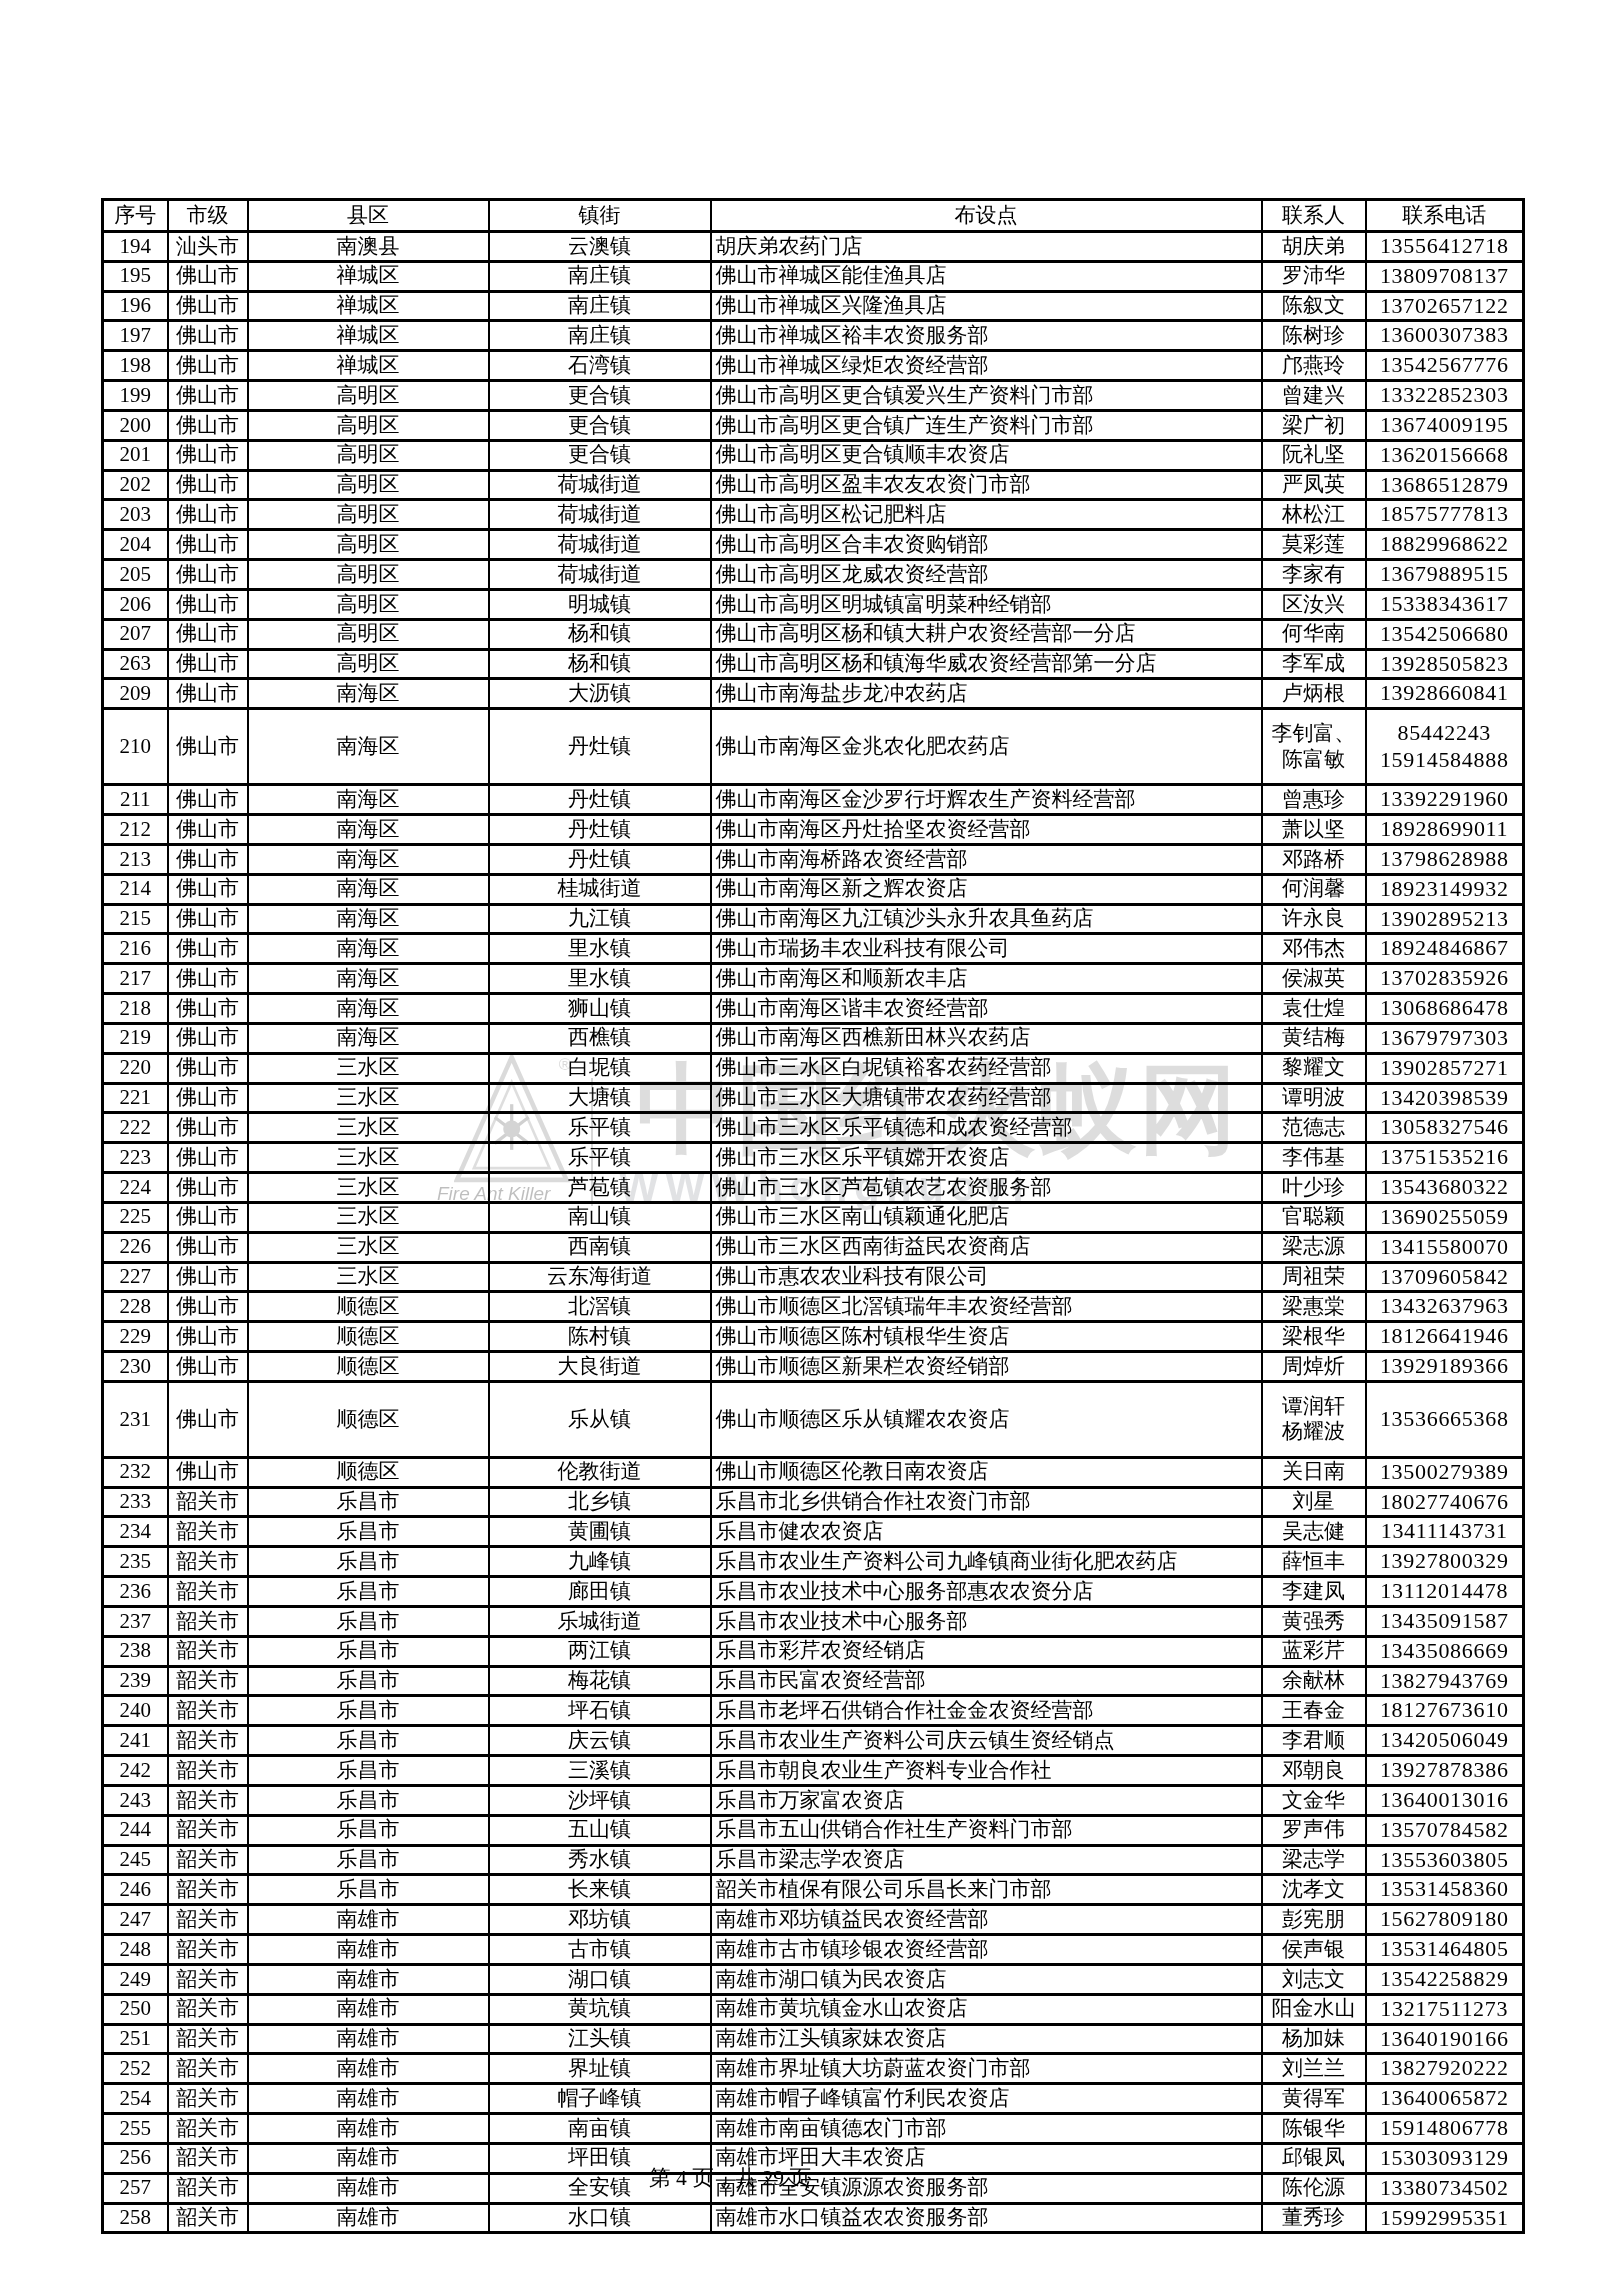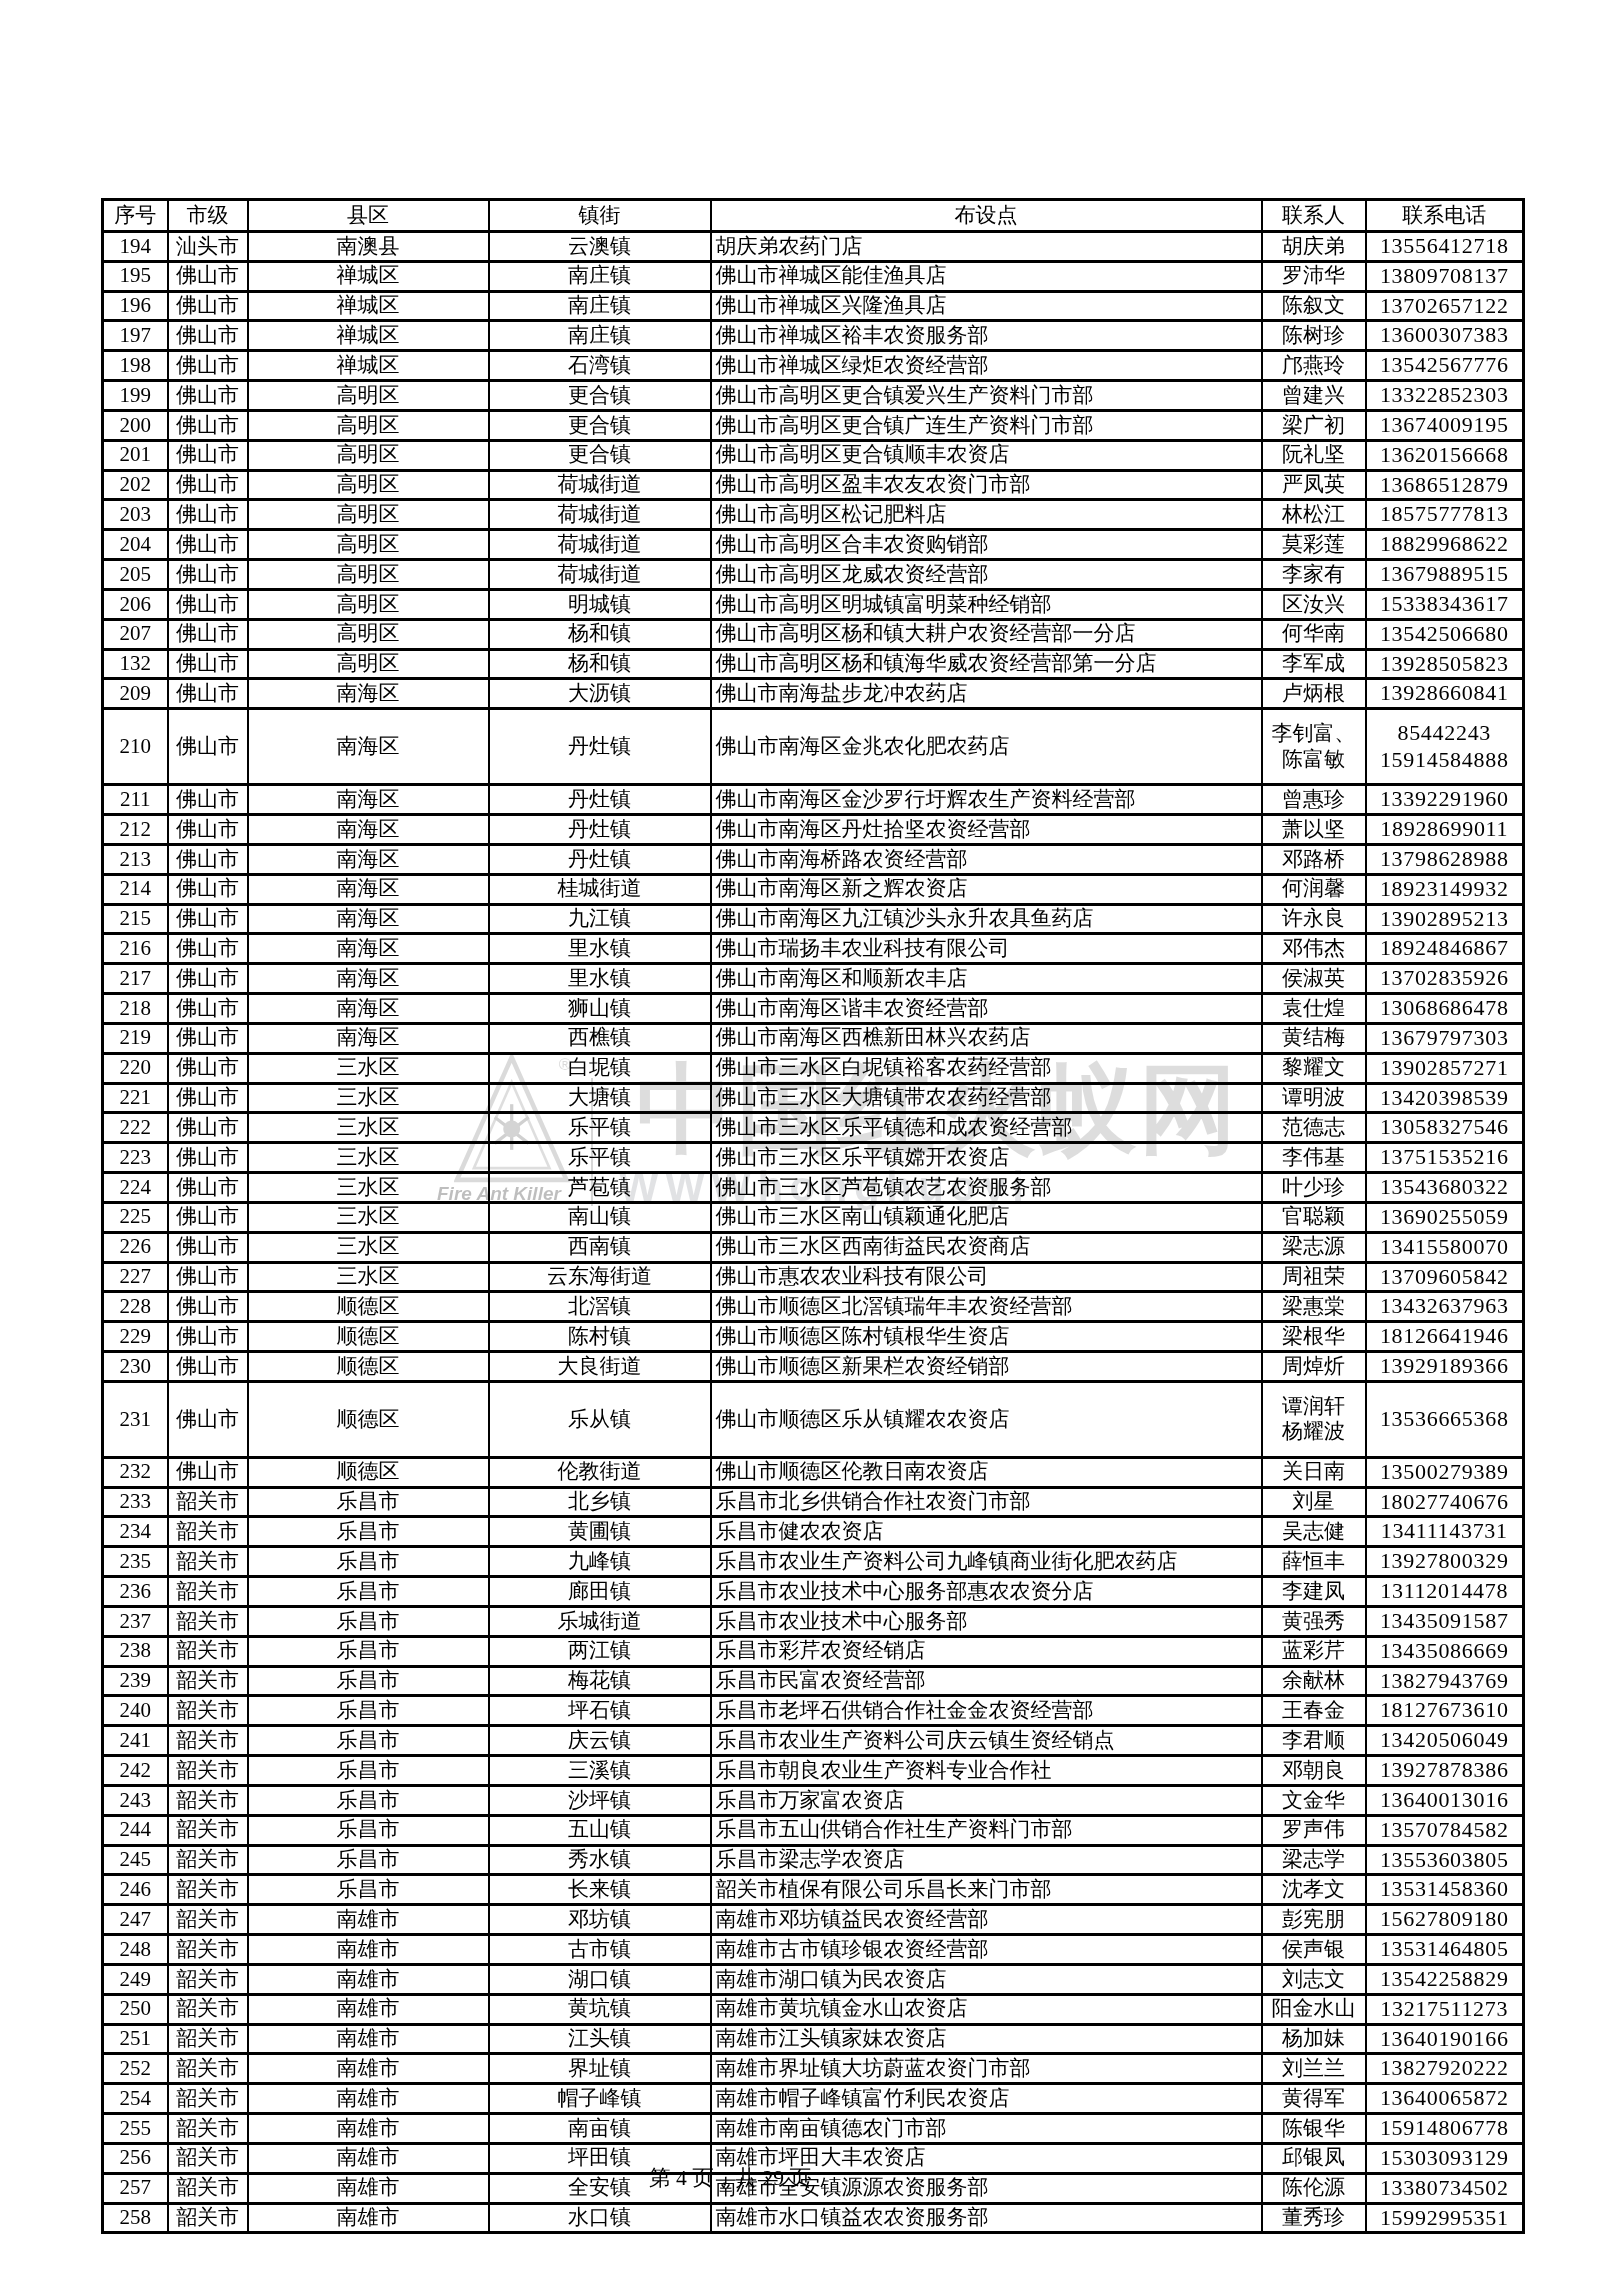--- a/index.html
+++ b/index.html
@@ -16,21 +16,21 @@
     position:absolute;left:636px;top:1045px;font-size:98px;font-weight:bold;
     letter-spacing:2.6px;color:#000;opacity:.13;white-space:nowrap;
     font-family:"Liberation Serif","DejaVu Serif",serif;
   }
   .wm-url{
     position:absolute;left:619px;top:1163px;font-size:42px;font-weight:bold;
     letter-spacing:6.5px;color:#0f172a;opacity:.12;white-space:nowrap;
     font-family:Liberation Sans, sans-serif;
   }
   .wm-caption{
-    position:absolute;left:437px;top:1183px;font-size:19px;font-weight:bold;font-style:italic;
+    position:absolute;left:437px;top:1183px;font-size:19px;font-weight:normal;font-style:italic;
     color:#000;opacity:.25;white-space:nowrap;
     font-family:"Liberation Sans","DejaVu Sans",sans-serif;
   }
   
   #tbl{
     position:absolute;left:101px;top:198px;width:1421px;z-index:1;
     border-collapse:collapse;table-layout:fixed;background:transparent;
     border:3.9px solid #000;
   }
   #tbl th,#tbl td{
@@ -215,21 +215,21 @@
       <tr>
         <td class="col-no">207</td>
         <td class="col-city">佛山市</td>
         <td class="col-county">高明区</td>
         <td class="col-town">杨和镇</td>
         <td class="col-site">佛山市高明区杨和镇大耕户农资经营部一分店</td>
         <td class="col-contact">何华南</td>
         <td class="col-phone">13542506680</td>
       </tr>
       <tr>
-        <td class="col-no">132</td>
+        <td class="col-no">263</td>
         <td class="col-city">佛山市</td>
         <td class="col-county">高明区</td>
         <td class="col-town">杨和镇</td>
         <td class="col-site">佛山市高明区杨和镇海华威农资经营部第一分店</td>
         <td class="col-contact">李军成</td>
         <td class="col-phone">13928505823</td>
       </tr>
       <tr>
         <td class="col-no">209</td>
         <td class="col-city">佛山市</td>

